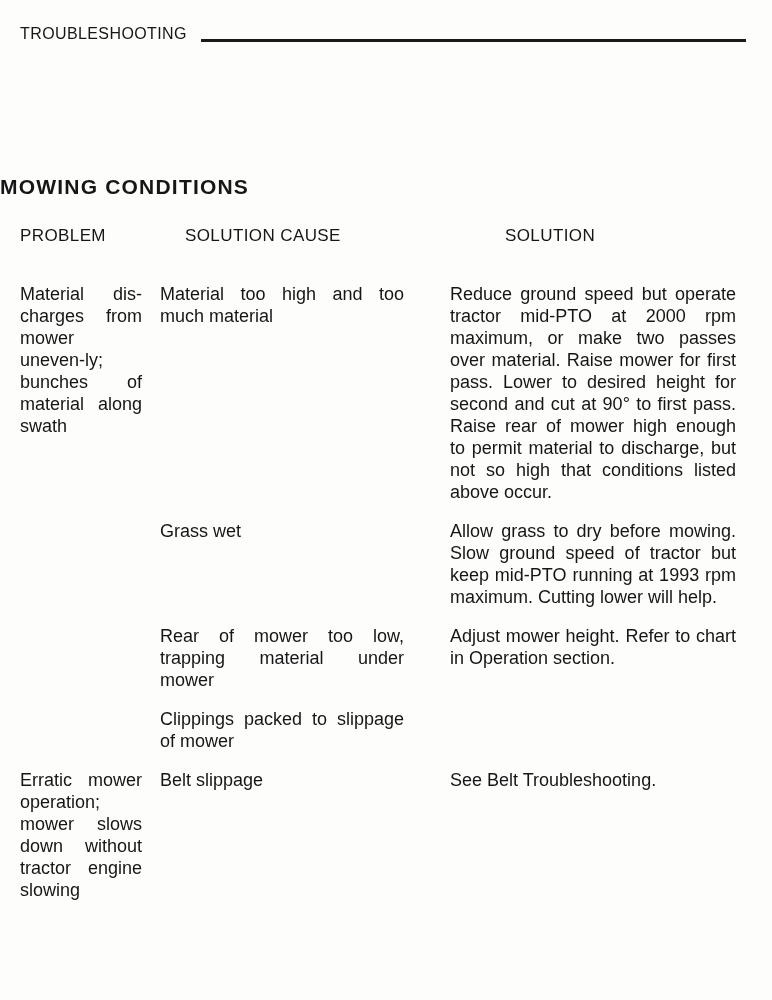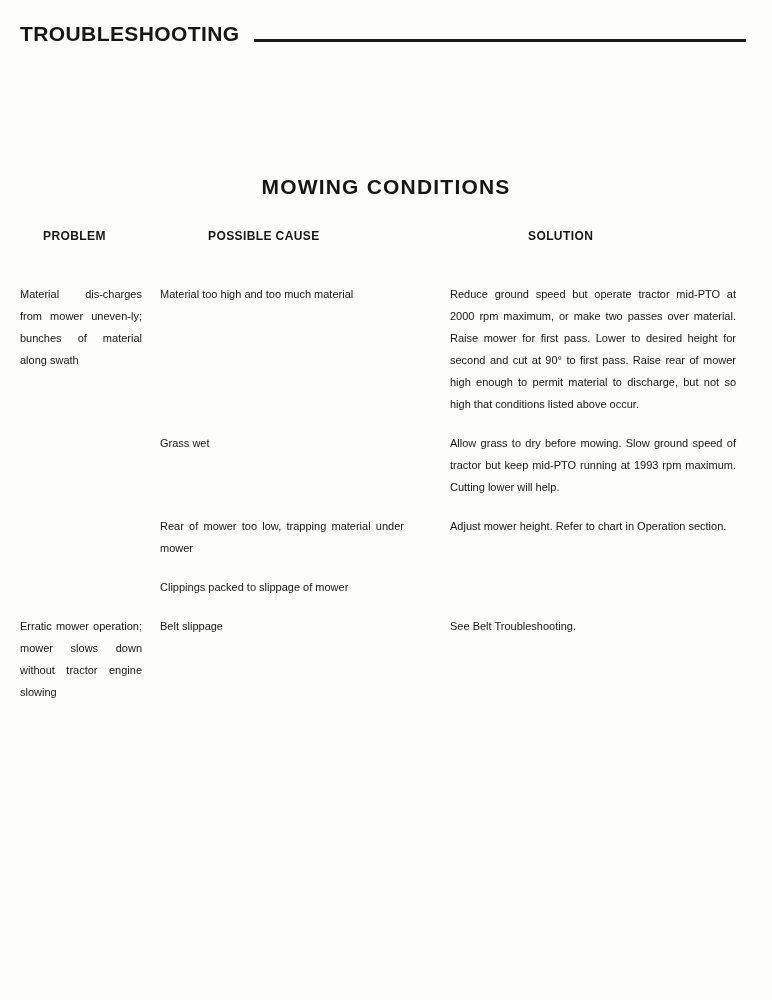--- a/index.html
+++ b/index.html
@@ -21,73 +21,72 @@
   
   .doc-header {
     position: absolute;
     top: 24px;
     left: 20px;
     right: 26px;
     display: flex;
     align-items: flex-end;
   }
   .doc-header-title {
-    font-size: 21px;
-    font-weight: bold;
+    font-size: 16px;
+    font-weight: normal;
     letter-spacing: 0.4px;
     white-space: nowrap;
     line-height: 20px;
   }
   .doc-header-rule {
     flex: 1;
     height: 0;
     border-bottom: 3.5px solid #1a1a1a;
     margin-left: 14px;
     margin-bottom: 2px;
   }
 
   
   .section-title {
     position: absolute;
     top: 176px;
     left: 0;
     width: 100%;
-    text-align: center;
+    text-align: left;
     font-size: 21px;
     font-weight: bold;
     letter-spacing: 1.2px;
     line-height: 22px;
   }
 
   
   .ts-table {
     position: absolute;
     top: 225px;
     left: 20px;
     width: 716px;
   }
   .trow {
     display: grid;
     grid-template-columns: 140px 290px 286px;
   }
   .thead-row .hcell {
-    font-size: 12px;
-    font-weight: bold;
+    font-size: 17px;
+    font-weight: normal;
     letter-spacing: 0.4px;
     line-height: 22px;
-    margin-left: 23px;
   }
   .hcell-cause   { padding-left: 25px; }
   .hcell-solution{ padding-left: 55px; }
 
   .trow.body-row { margin-top: 17px; }
   .trow.body-row.first { margin-top: 36px; }
 
   .cell {
-    font-size: 11px;
+    font-size: 18px;
     line-height: 22px;
     text-align: justify;
     letter-spacing: 0px;
   }
   .cell-problem  { padding-right: 18px; } 
   .cell-cause    { padding-right: 46px; } 
   .cell-solution { padding-right: 0;    } 
 </style>
 </head>
 <body>
@@ -98,21 +97,21 @@
     <span class="doc-header-title">TROUBLESHOOTING</span>
     <span class="doc-header-rule"></span>
   </div>
 
   <div class="section-title">MOWING CONDITIONS</div>
 
   <div class="ts-table">
 
     <div class="trow thead-row">
       <div class="hcell hcell-problem">PROBLEM</div>
-      <div class="hcell hcell-cause">POSSIBLE CAUSE</div>
+      <div class="hcell hcell-cause">SOLUTION CAUSE</div>
       <div class="hcell hcell-solution">SOLUTION</div>
     </div>
 
     <div class="trow body-row first">
       <div class="cell cell-problem">Material dis-charges from mower uneven-ly; bunches of material along swath</div>
       <div class="cell cell-cause">Material too high and too much material</div>
       <div class="cell cell-solution">Reduce ground speed but operate tractor mid-PTO at 2000 rpm maximum, or make two passes over material. Raise mower for first pass. Lower to desired height for second and cut at 90° to first pass. Raise rear of mower high enough to permit material to discharge, but not so high that conditions listed above occur.</div>
     </div>
 
     <div class="trow body-row">

